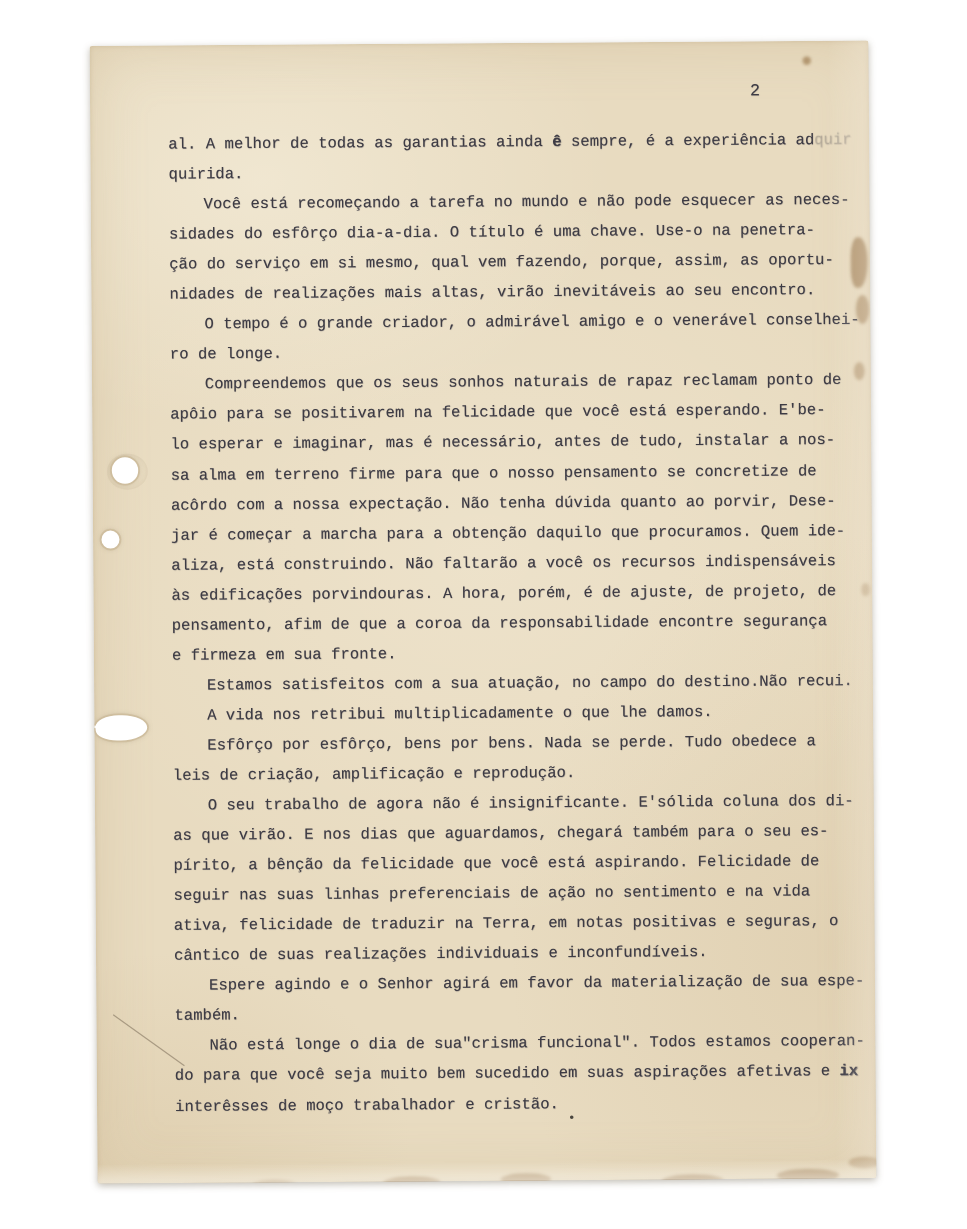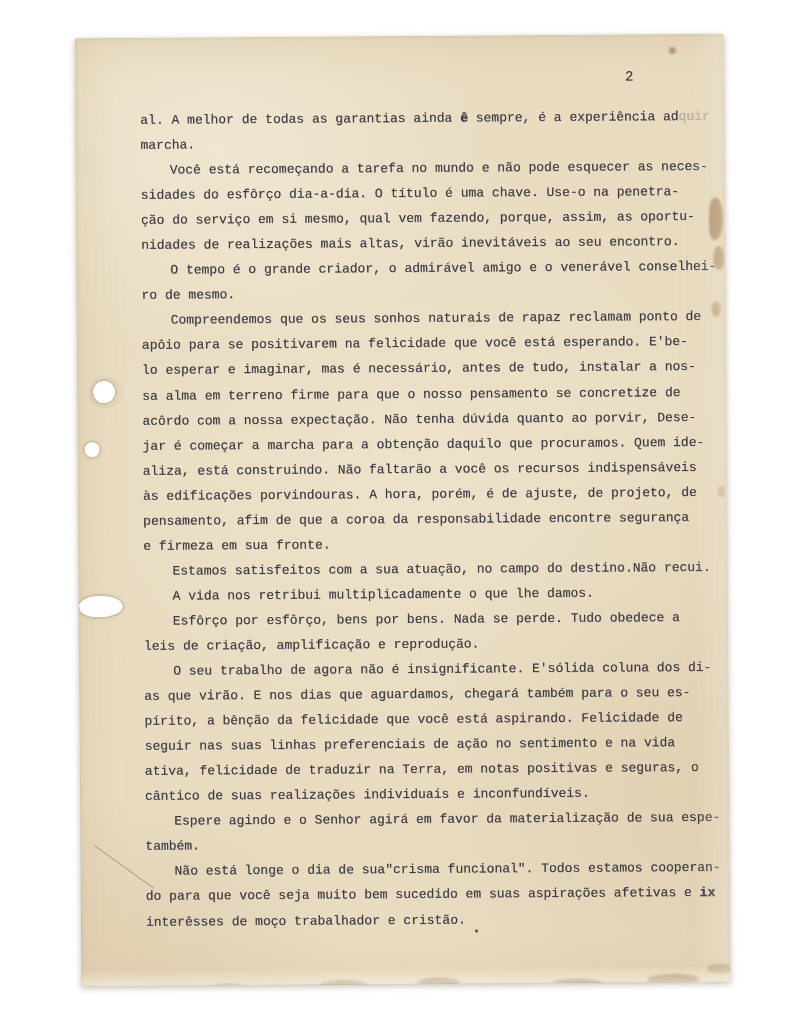--- a/index.html
+++ b/index.html
@@ -149,27 +149,27 @@
     <div class="stain stain-b1"></div>
     <div class="stain stain-b2"></div>
     <div class="stain stain-b3"></div>
     <div class="stain stain-b4"></div>
     <div class="stain stain-b5"></div>
     <div class="stain stain-b6"></div>
 
     <div class="page-number">2</div>
     <div class="text-block">
         <div class="line"><span>al. A melhor de todas as garantias ainda </span><span class="overstrike">ê</span><span> sempre, é a experiência ad</span><span class="faded">quir</span></div>
-        <div class="line"><span>marcha.</span></div>
+        <div class="line"><span>quirida.</span></div>
         <div class="line indent"><span>Você está recomeçando a tarefa no mundo e não pode esquecer as neces-</span></div>
         <div class="line"><span>sidades do esfôrço dia-a-dia. O título é uma chave. Use-o na penetra-</span></div>
         <div class="line"><span>ção do serviço em si mesmo, qual vem fazendo, porque, assim, as oportu-</span></div>
         <div class="line"><span>nidades de realizações mais altas, virão inevitáveis ao seu encontro.</span></div>
         <div class="line indent"><span>O tempo é o grande criador, o admirável amigo e o venerável conselhei-</span></div>
-        <div class="line"><span>ro de mesmo.</span></div>
+        <div class="line"><span>ro de longe.</span></div>
         <div class="line indent"><span>Compreendemos que os seus sonhos naturais de rapaz reclamam ponto de</span></div>
         <div class="line"><span>apôio para se positivarem na felicidade que você está esperando. E'be-</span></div>
         <div class="line"><span>lo esperar e imaginar, mas é necessário, antes de tudo, instalar a nos-</span></div>
         <div class="line"><span>sa alma em terreno firme para que o nosso pensamento se concretize de</span></div>
         <div class="line"><span>acôrdo com a nossa expectação. Não tenha dúvida quanto ao porvir, Dese-</span></div>
         <div class="line"><span>jar é começar a marcha para a obtenção daquilo que procuramos. Quem ide-</span></div>
         <div class="line"><span>aliza, está construindo. Não faltarão a você os recursos indispensáveis</span></div>
         <div class="line"><span>às edificações porvindouras. A hora, porém, é de ajuste, de projeto, de</span></div>
         <div class="line"><span>pensamento, afim de que a coroa da responsabilidade encontre segurança</span></div>
         <div class="line"><span>e firmeza em sua fronte.</span></div>

